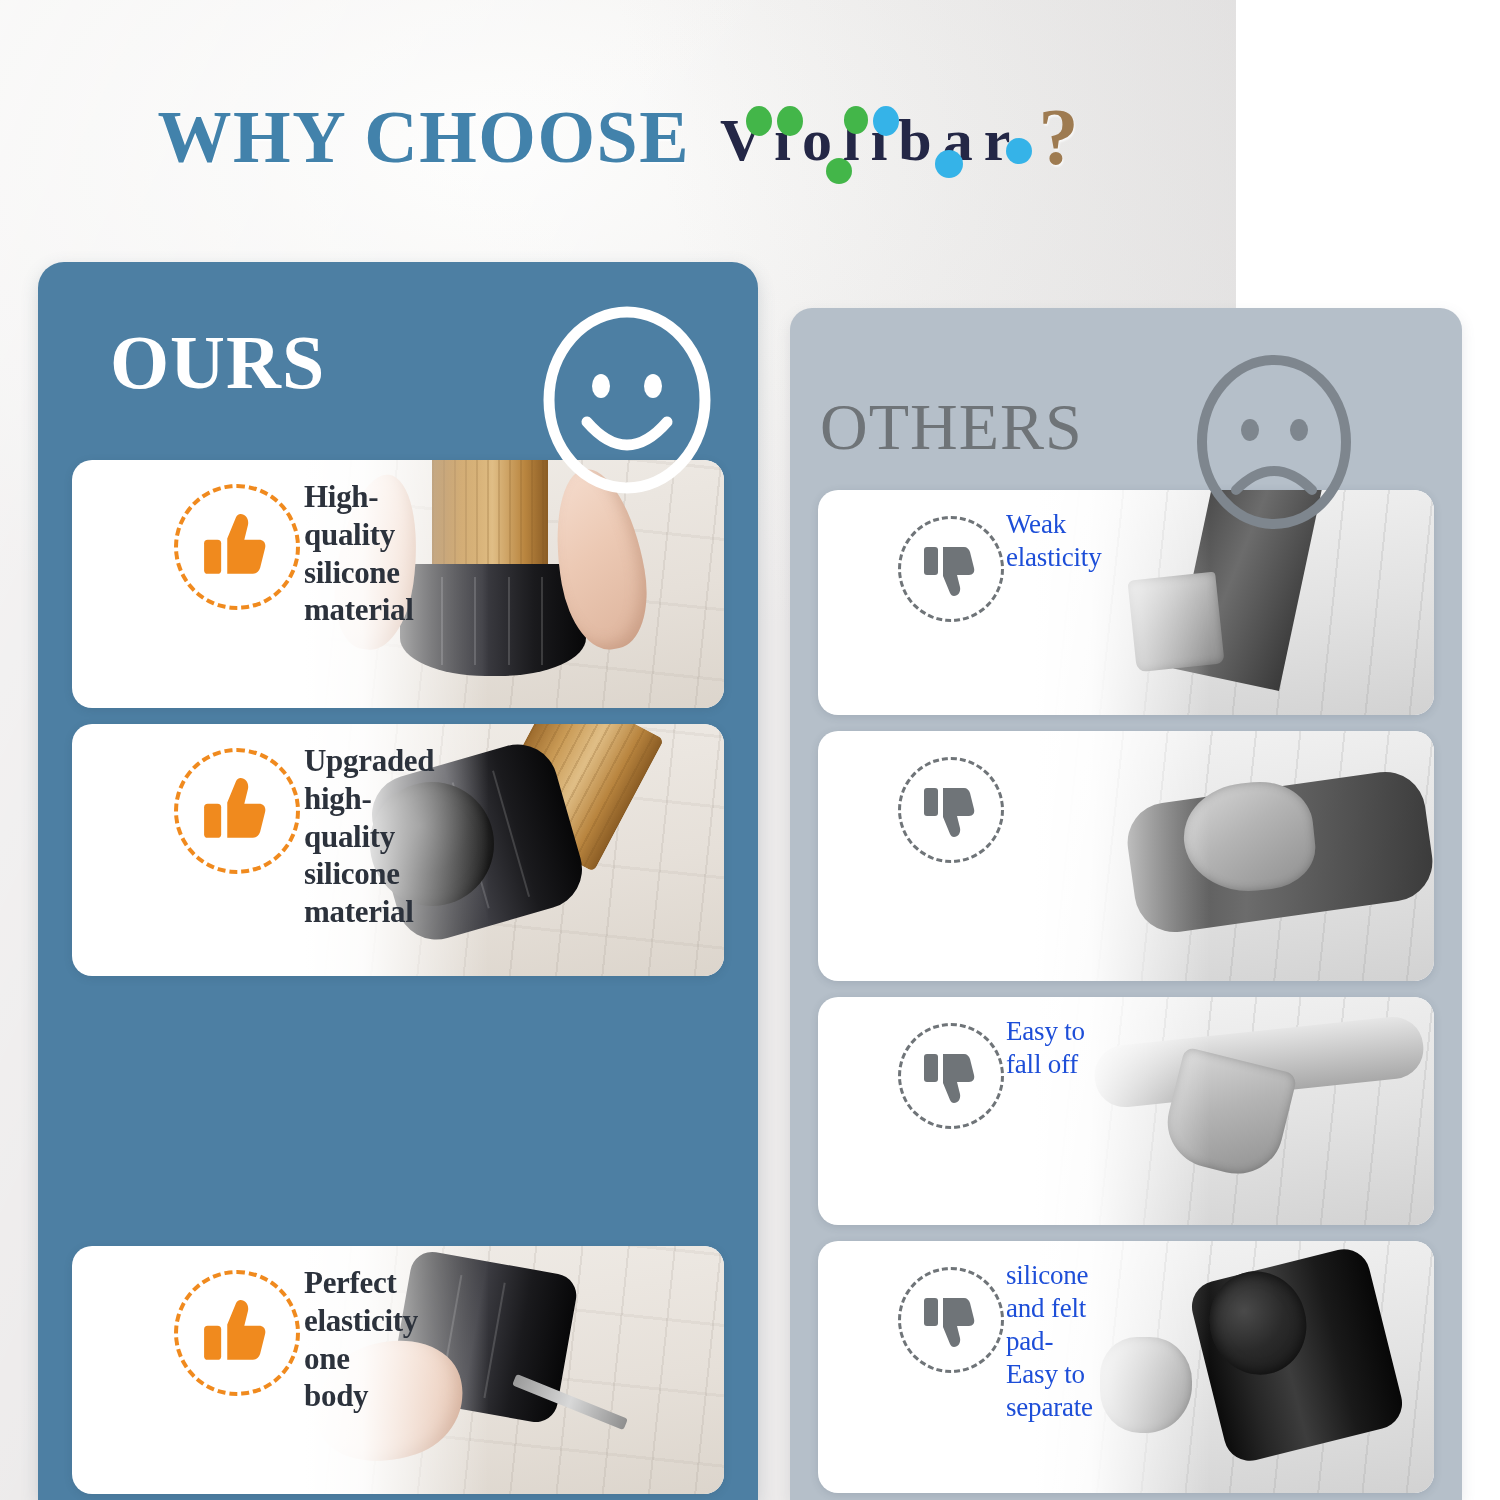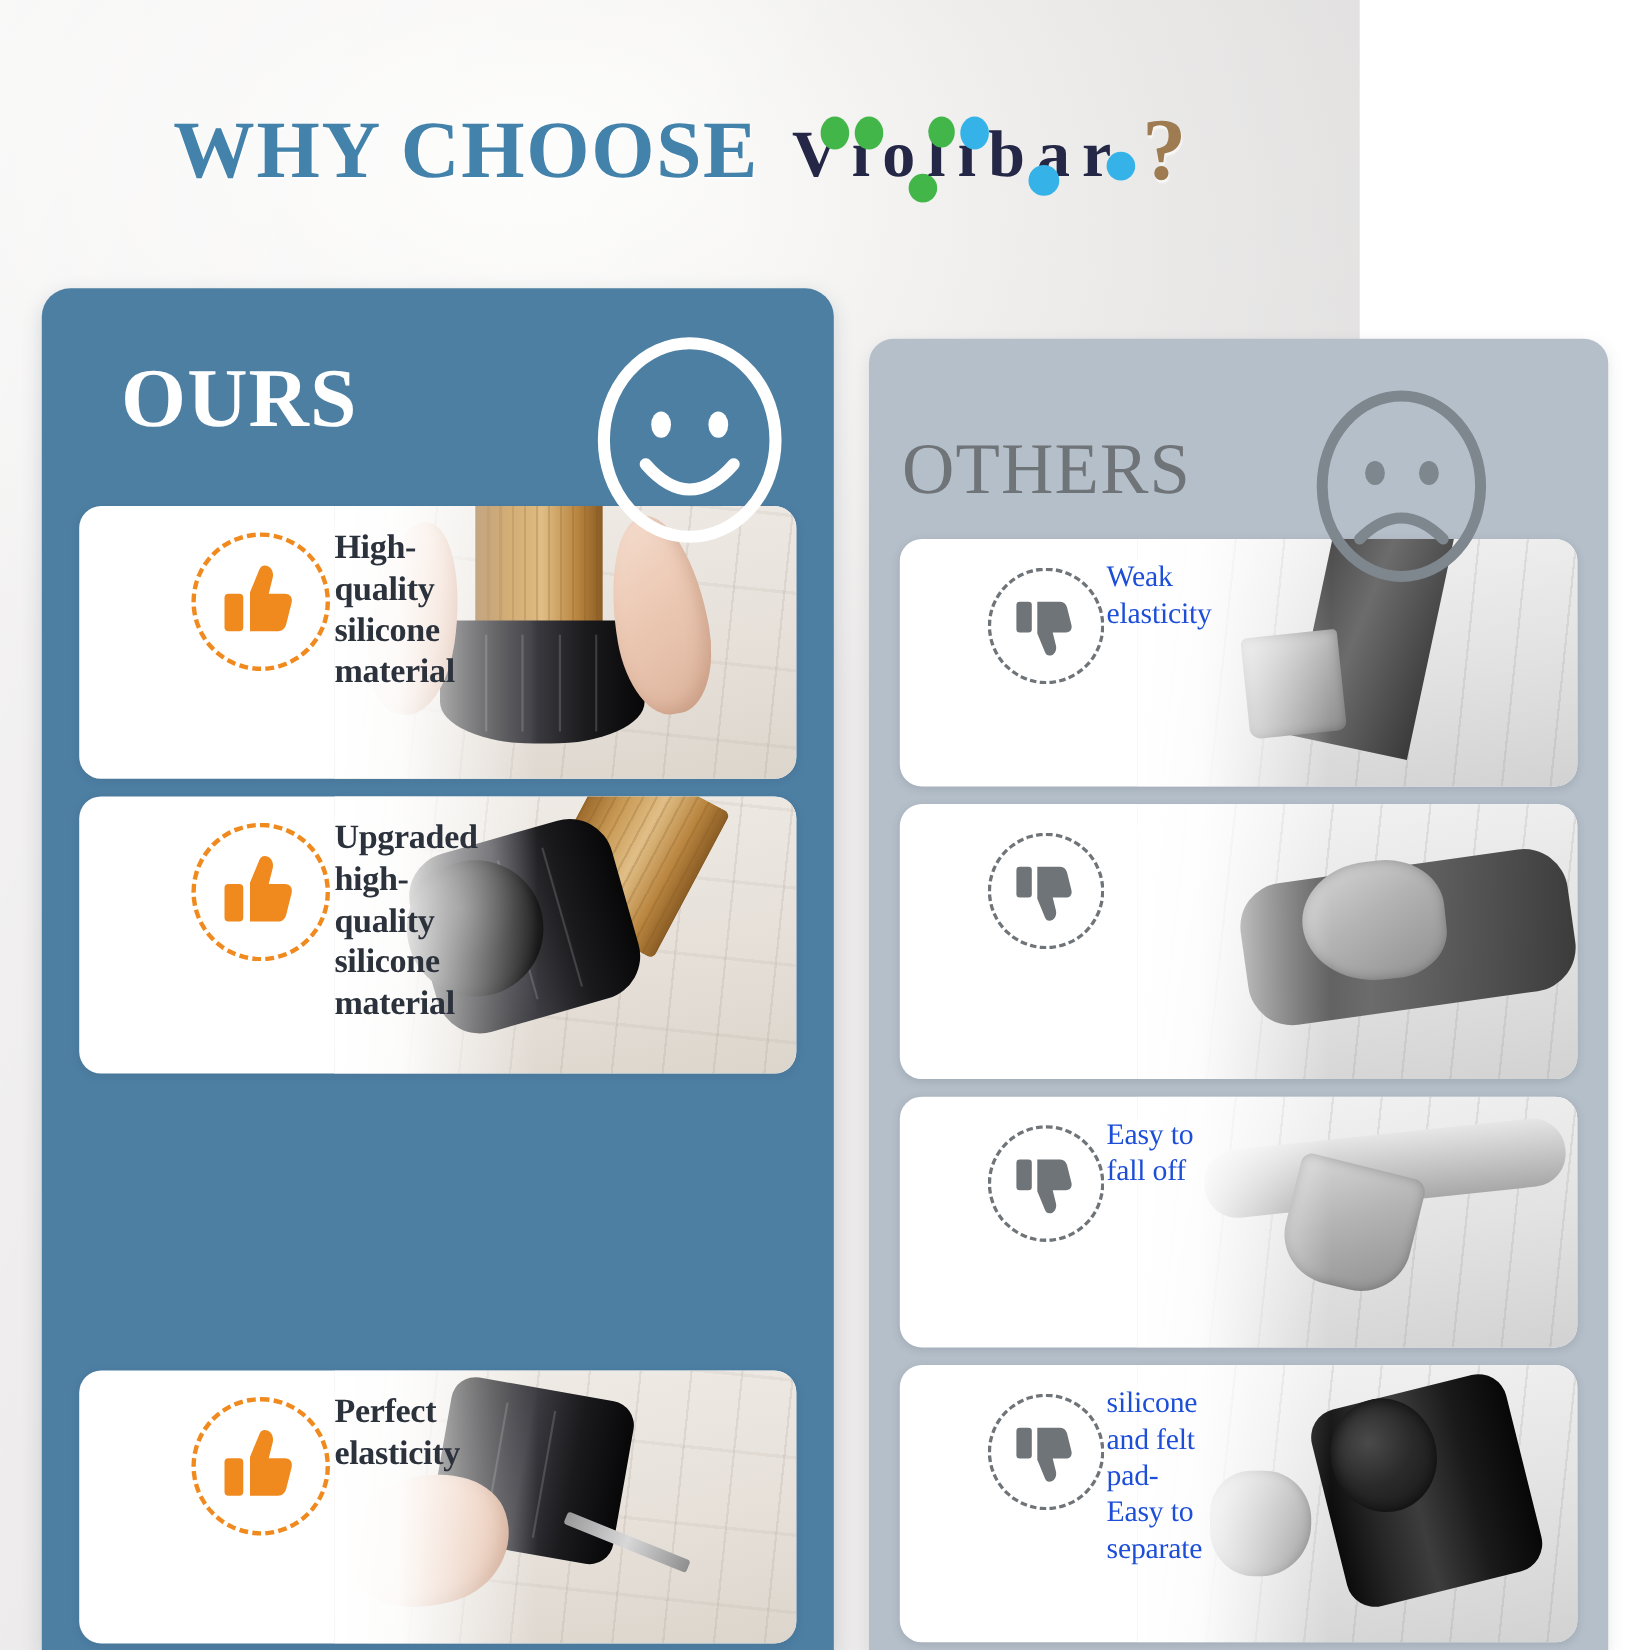--- a/index.html
+++ b/index.html
@@ -405,20 +405,21 @@
       </div>
       <div class="card-left">
         <div class="icon-badge">
           <svg width="78" height="78" viewBox="0 0 64 64">
             <rect x="5" y="26" width="14" height="28" rx="3" fill="#f08a1e"></rect>
             <path d="M24 54h21c3 0 5-2 6-5l4-16c1-4-1-7-5-7H38l3-12c1-5-2-9-6-9-2 0-3 1-4 3l-7 17v29z" fill="#f08a1e"></path>
           </svg>
         </div>
         <div class="card-label">
           <div>Perfect elasticity</div>
+          <div>one body</div>
         </div>
       </div>
     </div>
 
   </div>
 
   <div class="panel" id="panel-others">
 
     <div class="panel-head">
       <div class="panel-title" id="title-others">OTHERS</div>

